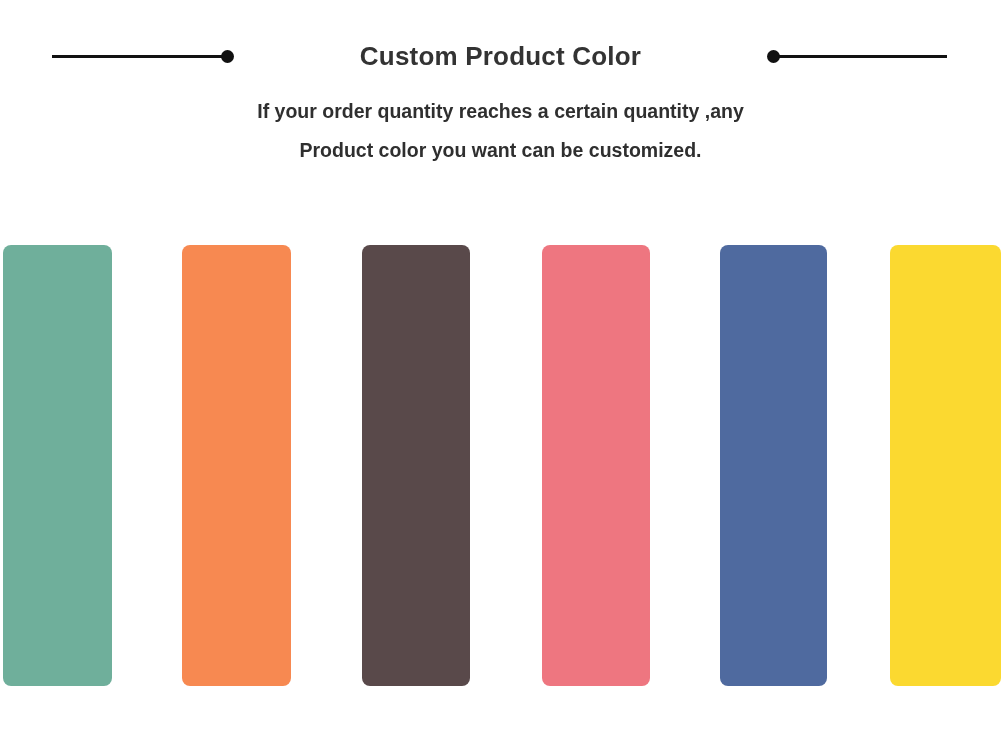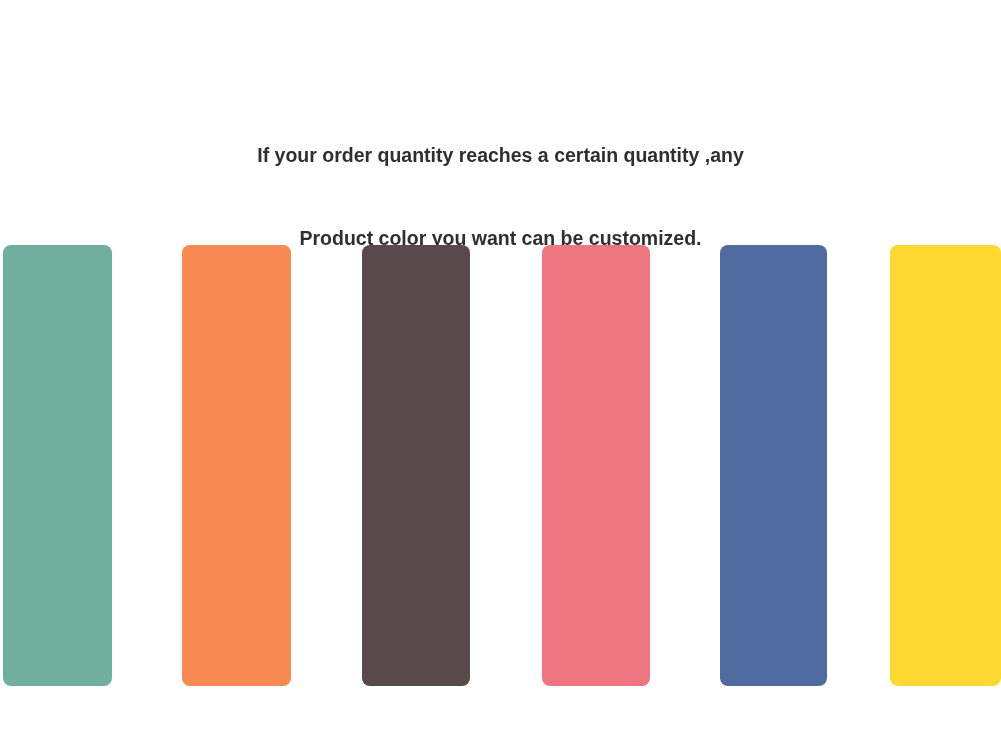--- a/index.html
+++ b/index.html
@@ -64,21 +64,21 @@
     position: absolute;
     left: 0;
     top: 92px;
     width: 1001px;
     text-align: center;
     font-size: 19.5px;
     font-weight: bold;
     color: #2f2f2f;
     line-height: 39px;
   }
-  .subtitle-line { display: block; white-space: nowrap; margin-top: 44px; }
+  .subtitle-line { display: block; white-space: nowrap; }
 
   
   .swatch-row {
     position: absolute;
     left: 0;
     top: 245px;
     width: 1001px;
     height: 441px;
   }
   .swatch {
@@ -86,20 +86,29 @@
     top: 0;
     height: 441px;
     border-radius: 8px;
   }
 </style>
 </head>
 <body>
 
 <div id="page">
 
+  <div class="header-row">
+    <div class="rule rule-left" style="background: rgb(17, 17, 17);"></div>
+    <div class="rule-dot rule-dot-left" style="background: rgb(17, 17, 17);"></div>
+
+    <div class="title" style="color: rgb(51, 51, 51);">Custom Product Color</div>
+
+    <div class="rule rule-right" style="background: rgb(17, 17, 17);"></div>
+    <div class="rule-dot rule-dot-right" style="background: rgb(17, 17, 17);"></div>
+  </div>
 
   <div class="subtitle" style="color: rgb(47, 47, 47);">
     <span class="subtitle-line">If your order quantity reaches a certain quantity ,any</span>
     <span class="subtitle-line">Product color you want can be customized.</span>
   </div>
 
   <div class="swatch-row">
       <div class="swatch" style="left: 3px; width: 109px; background: rgb(111, 175, 155);"></div>
       <div class="swatch" style="left: 182px; width: 109px; background: rgb(247, 137, 81);"></div>
       <div class="swatch" style="left: 362px; width: 108px; background: rgb(89, 73, 74);"></div>

